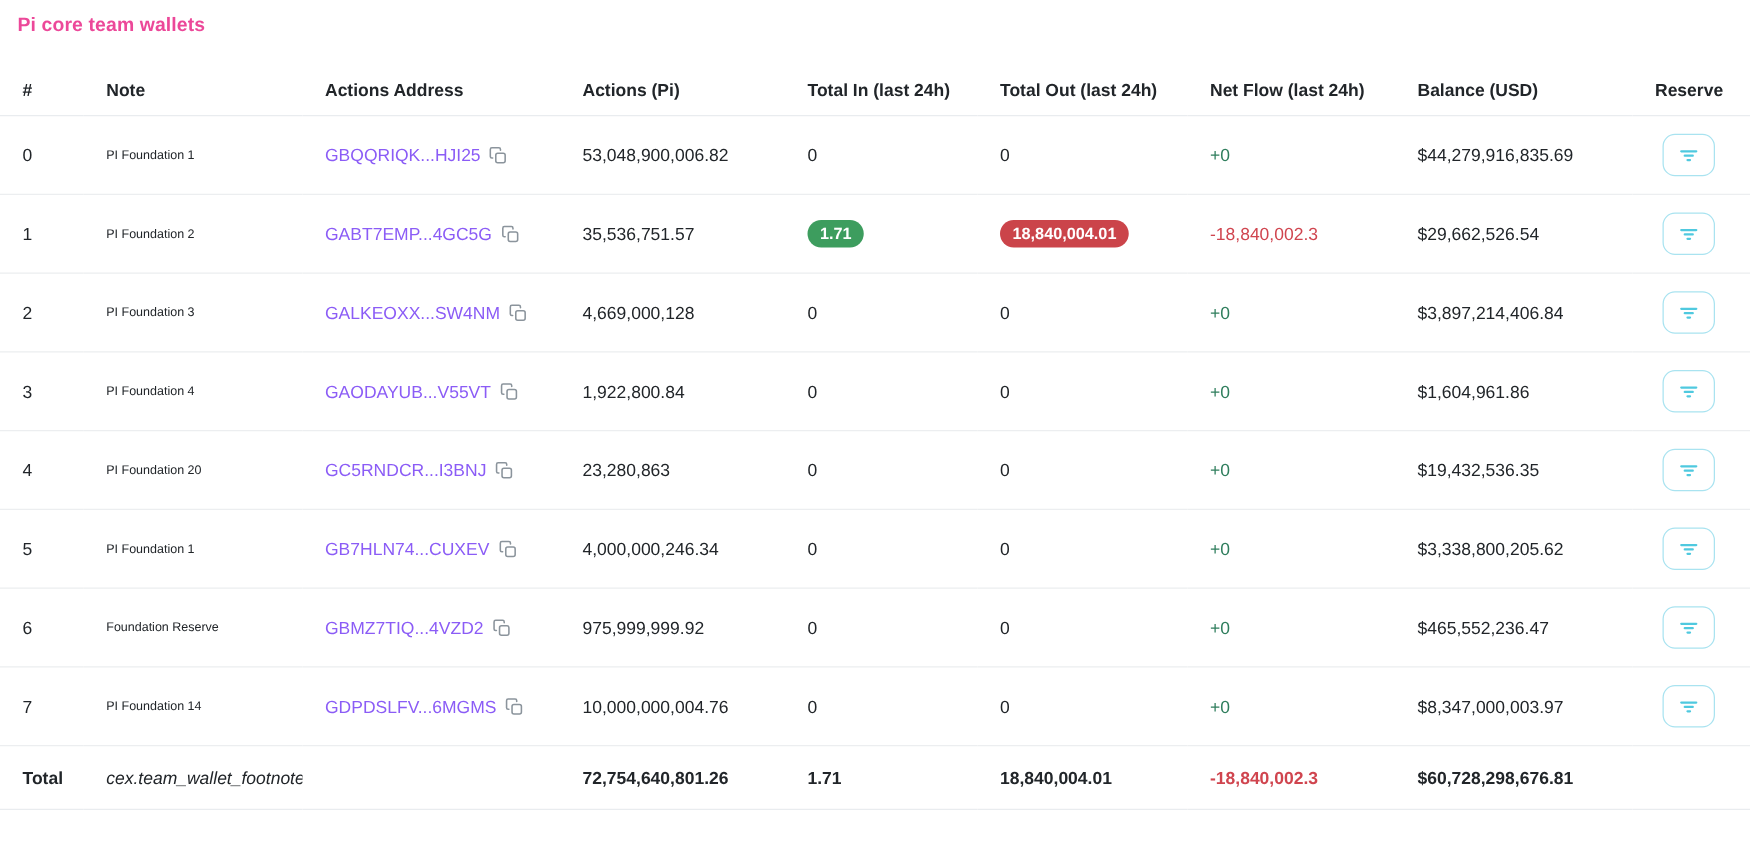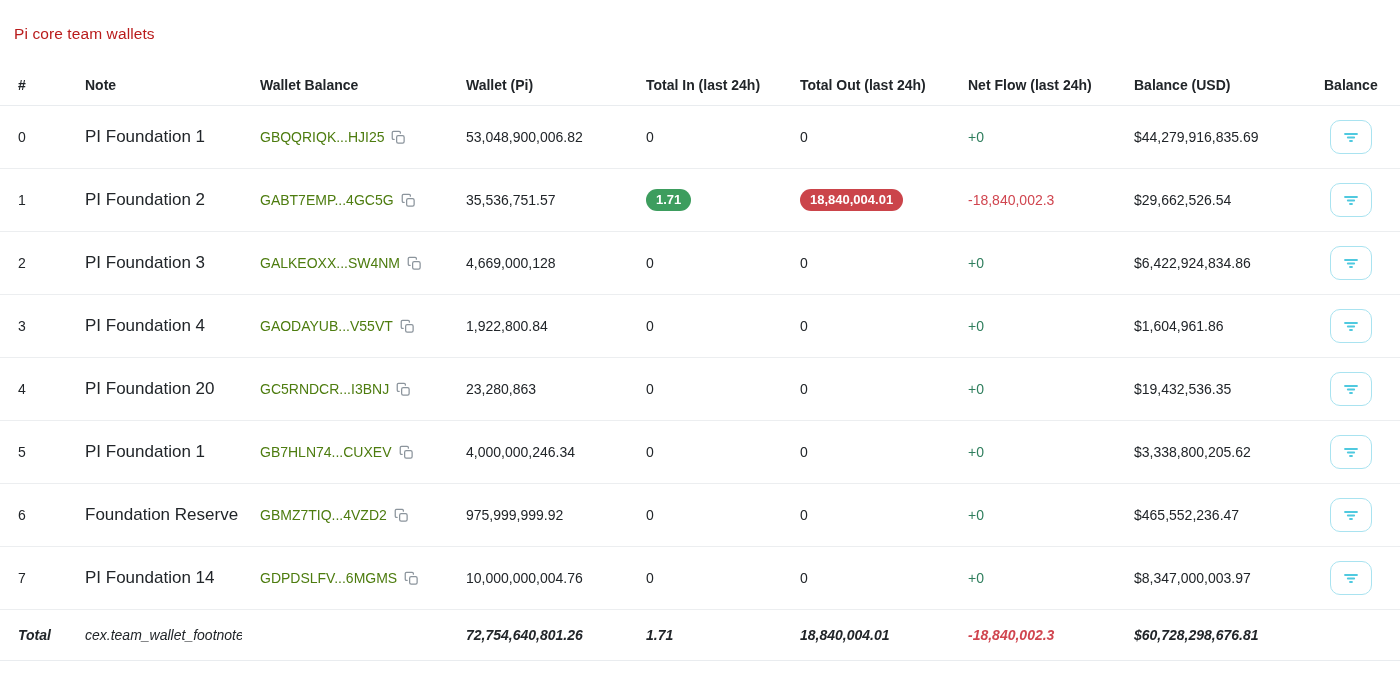--- a/index.html
+++ b/index.html
@@ -4,40 +4,40 @@
 <style>
   * { box-sizing: border-box; }
   html, body { margin: 0; padding: 0; background: #ffffff; }
   body {
     width: 1400px; height: 676px; overflow: hidden;
     font-family: "Liberation Sans", sans-serif;
     color: #212529;
     -webkit-font-smoothing: antialiased;
   }
   .page-title {
-    font-size: 15.5px; font-weight: 400; color: #b91c1c;
-    margin: 24px 0 0 14px; line-height: 19px; letter-spacing: .1px;
+    font-size: 15.5px; font-weight: 700; color: #ec4899;
+    margin: 11px 0 0 14px; line-height: 19px; letter-spacing: .1px;
   }
   table.wallets {
     border-collapse: collapse; table-layout: fixed;
     width: 1400px; margin-top: 24px;
   }
   th {
     text-align: left; font-size: 14px; font-weight: 700; color: #212529;
     padding: 10px 6px 12px 18px; white-space: nowrap;
     border-bottom: 1px solid #e9ecef; overflow: hidden;
   }
   tbody td {
     text-align: left; font-size: 14px; color: #212529;
     height: 63px; padding: 0 6px 0 18px; white-space: nowrap;
     border-bottom: 1px solid #eceef0; overflow: hidden;
   }
-  td.note-cell { font-size: 17px; }
+  td.note-cell { font-size: 10px; }
   .wallet-link {
-    color: #4d7c0f; text-decoration: none; cursor: pointer; font-size: 14px;
+    color: #8b5cf6; text-decoration: none; cursor: pointer; font-size: 14px;
   }
   .copy-btn {
     background: none; border: none; padding: 0; margin-left: 7px;
     cursor: pointer; vertical-align: -3px; line-height: 0;
   }
   .copy-btn svg { stroke: #8b949c; }
   .badge {
     display: inline-block; border-radius: 11px; padding: 4px 10px 4px;
     font-size: 13px; font-weight: 700; color: #ffffff; line-height: 1.1;
   }
@@ -49,21 +49,21 @@
   .action-btn {
     width: 42px; height: 34px; background: #ffffff;
     border: 1.5px solid #a9e3f0; border-radius: 10px;
     display: inline-flex; align-items: center; justify-content: center;
     cursor: pointer; padding: 0;
   }
   .action-btn svg { stroke: #4fc9df; }
   tfoot td {
     font-size: 14px; font-weight: 700; color: #212529;
     height: 51px; padding: 0 6px 0 18px; white-space: nowrap;
-    border-bottom: 1px solid #e9ecef; overflow: hidden; font-style: italic;
+    border-bottom: 1px solid #e9ecef; overflow: hidden;
   }
   tfoot td.footnote { font-weight: 400; font-style: italic; font-size: 14px; }
   tfoot td.flow-negative { color: #d0454f; }
 </style>
 </head>
 <body>
 
 <div class="page">
   <h1 class="page-title">Pi core team wallets</h1>
 
@@ -76,27 +76,27 @@
         <col style="width:154px">
         <col style="width:168px">
       <col style="width:166px">
         <col style="width:190px">
         <col style="width:94px">
     </colgroup>
     <thead>
       <tr id="header-row">
           <th>#</th>
           <th>Note</th>
-          <th>Wallet Balance</th>
-          <th>Wallet (Pi)</th>
+          <th>Actions Address</th>
+          <th>Actions (Pi)</th>
           <th>Total In (last 24h)</th>
           <th>Total Out (last 24h)</th>
           <th>Net Flow (last 24h)</th>
           <th>Balance (USD)</th>
-          <th>Balance</th>
+          <th>Reserve</th>
         </tr>
     </thead>
     <tbody id="table-body">
         <tr>
           <td>0</td>
           <td class="note-cell">PI Foundation 1</td>
           <td><a class="wallet-link">GBQQRIQK...HJI25</a><button class="copy-btn"><span><svg width="15" height="15" viewBox="0 0 24 24" fill="none" stroke-width="2" stroke-linecap="round" stroke-linejoin="round">
                   <rect x="9" y="9" width="12" height="12" rx="2.5"></rect>
                   <path d="M5 15H4a2 2 0 0 1-2-2V4a2 2 0 0 1 2-2h9a2 2 0 0 1 2 2v1"></path>
                 </svg></span></button></td>
@@ -137,21 +137,21 @@
           <td>2</td>
           <td class="note-cell">PI Foundation 3</td>
           <td><a class="wallet-link">GALKEOXX...SW4NM</a><button class="copy-btn"><span><svg width="15" height="15" viewBox="0 0 24 24" fill="none" stroke-width="2" stroke-linecap="round" stroke-linejoin="round">
                   <rect x="9" y="9" width="12" height="12" rx="2.5"></rect>
                   <path d="M5 15H4a2 2 0 0 1-2-2V4a2 2 0 0 1 2-2h9a2 2 0 0 1 2 2v1"></path>
                 </svg></span></button></td>
           <td>4,669,000,128</td>
           <td>0</td>
           <td>0</td>
           <td><span class="flow-positive">+0</span></td>
-          <td>$6,422,924,834.86</td>
+          <td>$3,897,214,406.84</td>
           <td class="actions-cell"><button class="action-btn">
               <span style="line-height: 0;"><svg width="16" height="14" viewBox="0 0 16 14" fill="none" stroke-width="1.8" stroke-linecap="round">
                   <path d="M2 4h12"></path>
                   <path d="M4.8 7.5h6.4"></path>
                   <path d="M7 11h2"></path>
                 </svg></span>
             </button></td>
         </tr>
         <tr>
           <td>3</td>

